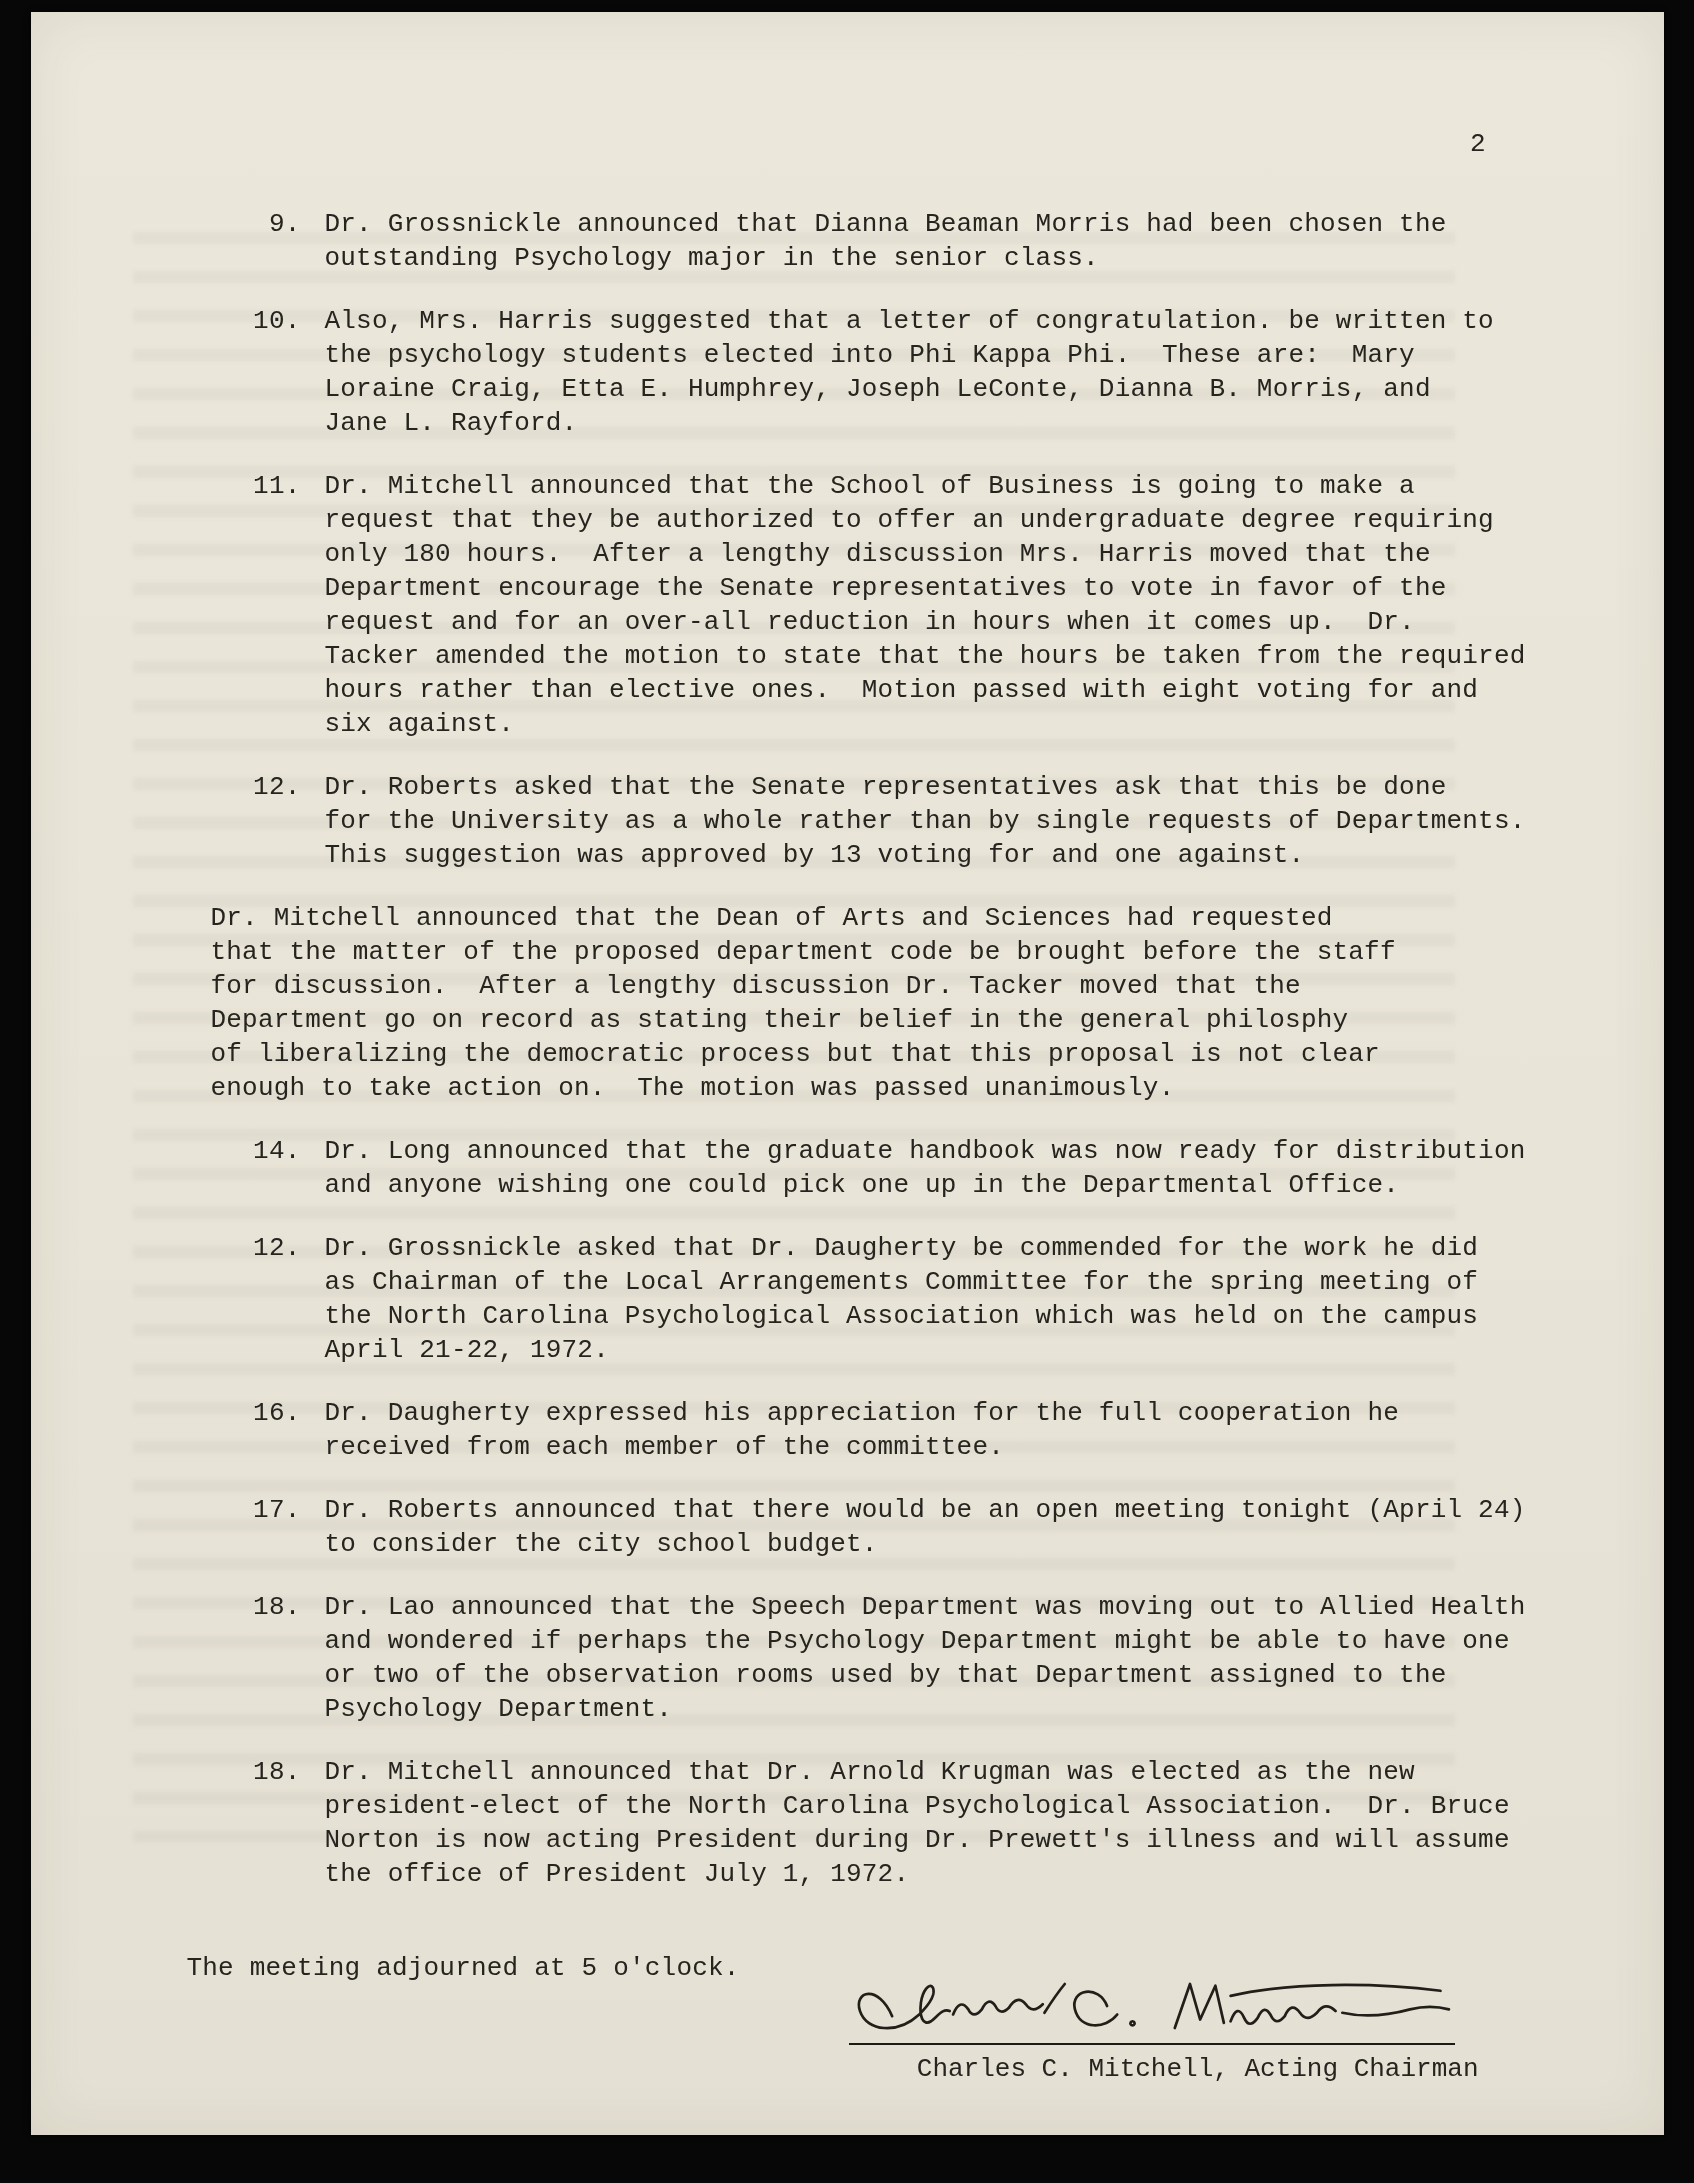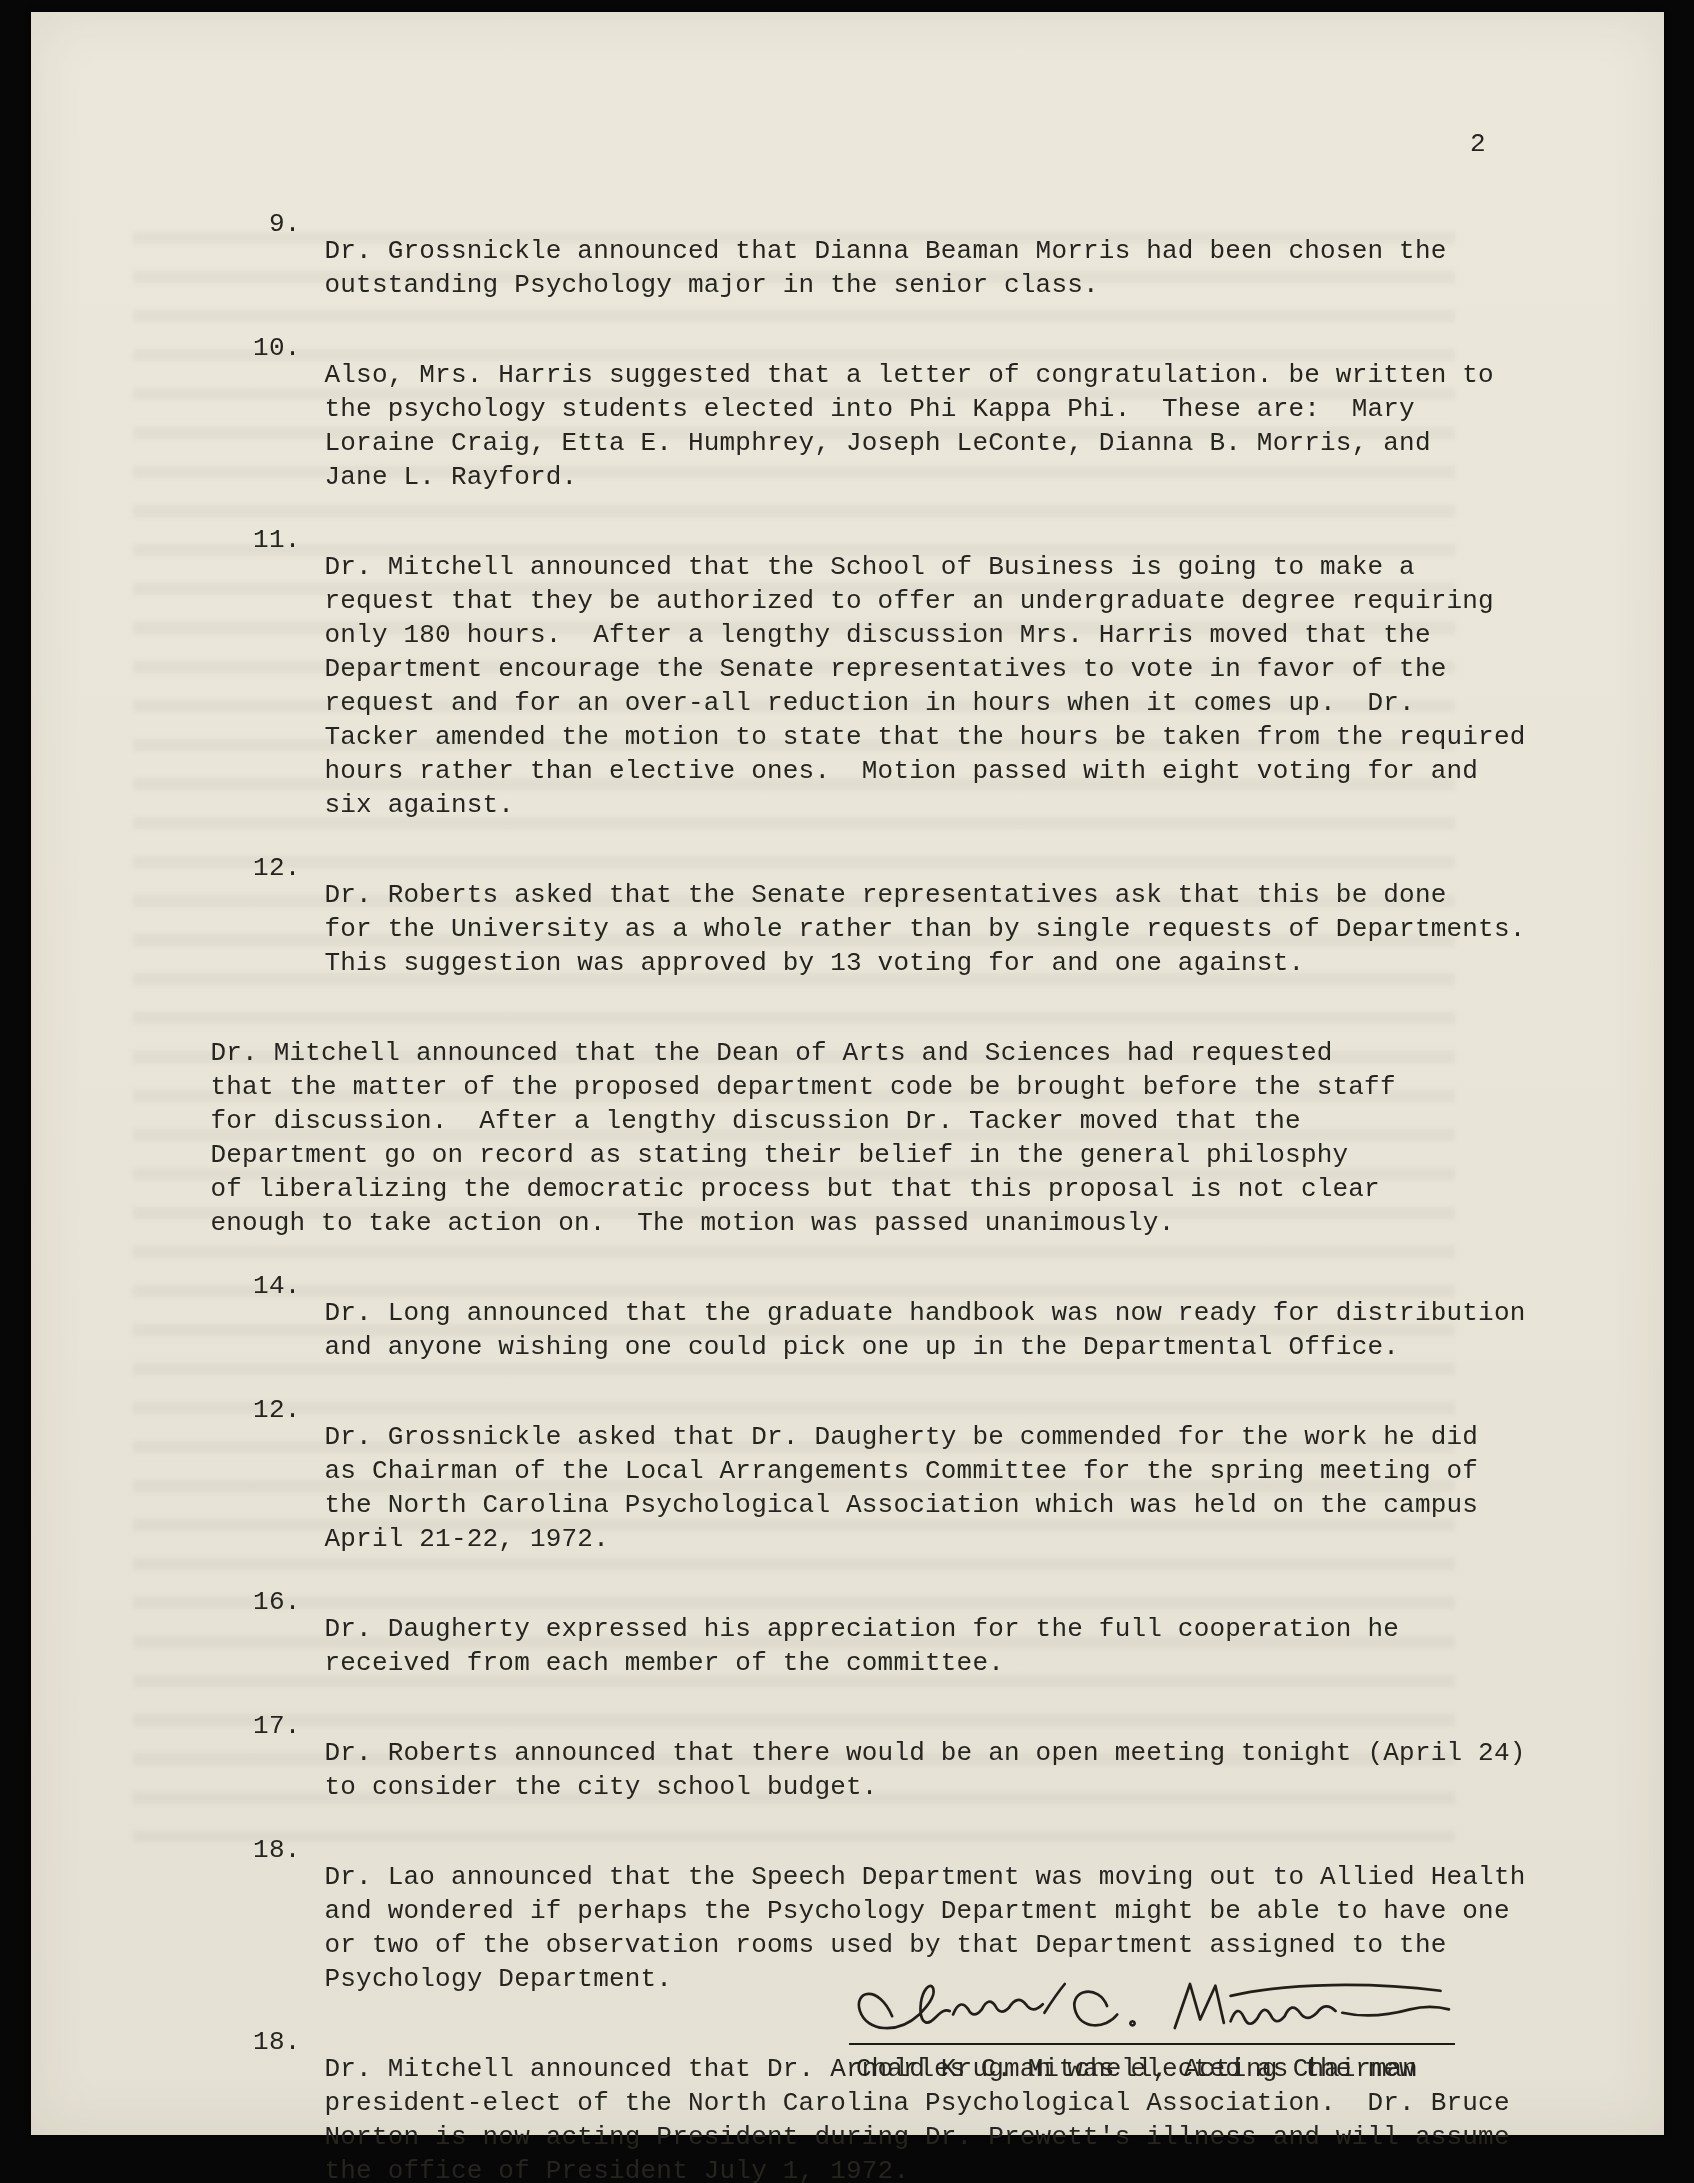--- a/index.html
+++ b/index.html
@@ -42,40 +42,40 @@
     line-height:34px;
     color:#26241f;
     letter-spacing:0.2px;
   }
   .item { display:flex; margin-bottom:29px; }
   .item-num { width:114px; flex:none; text-align:right; white-space:pre; }
   .item-text {
     margin-left:24px;
     width:1233px;
     white-space:pre-wrap;
-    margin-top:27px;
   }
   .closing { margin-top:60px; white-space:pre; }
   .sig-block {
     position:absolute;
     left:817px; top:1950px;
     width:631px;
   }
   .sig-svg { display:block; width:618px; height:88px; }
   .sig-line {
     width:606px; height:0;
     border-top:2.5px solid #1c1a16;
     margin-top:-6.8px; margin-left:1.7px;
   }
   .sig-name {
     margin-top:8.5px;
     padding-left:8.5px;
     font-size:26px;
     color:#26241f;
     white-space:pre;
+    text-align:right;
   }
 </style>
 </head>
 <body>
 
 <div class="paper">
 
   <div class="ghost"></div>
 
   <div class="page-num">2</div>

